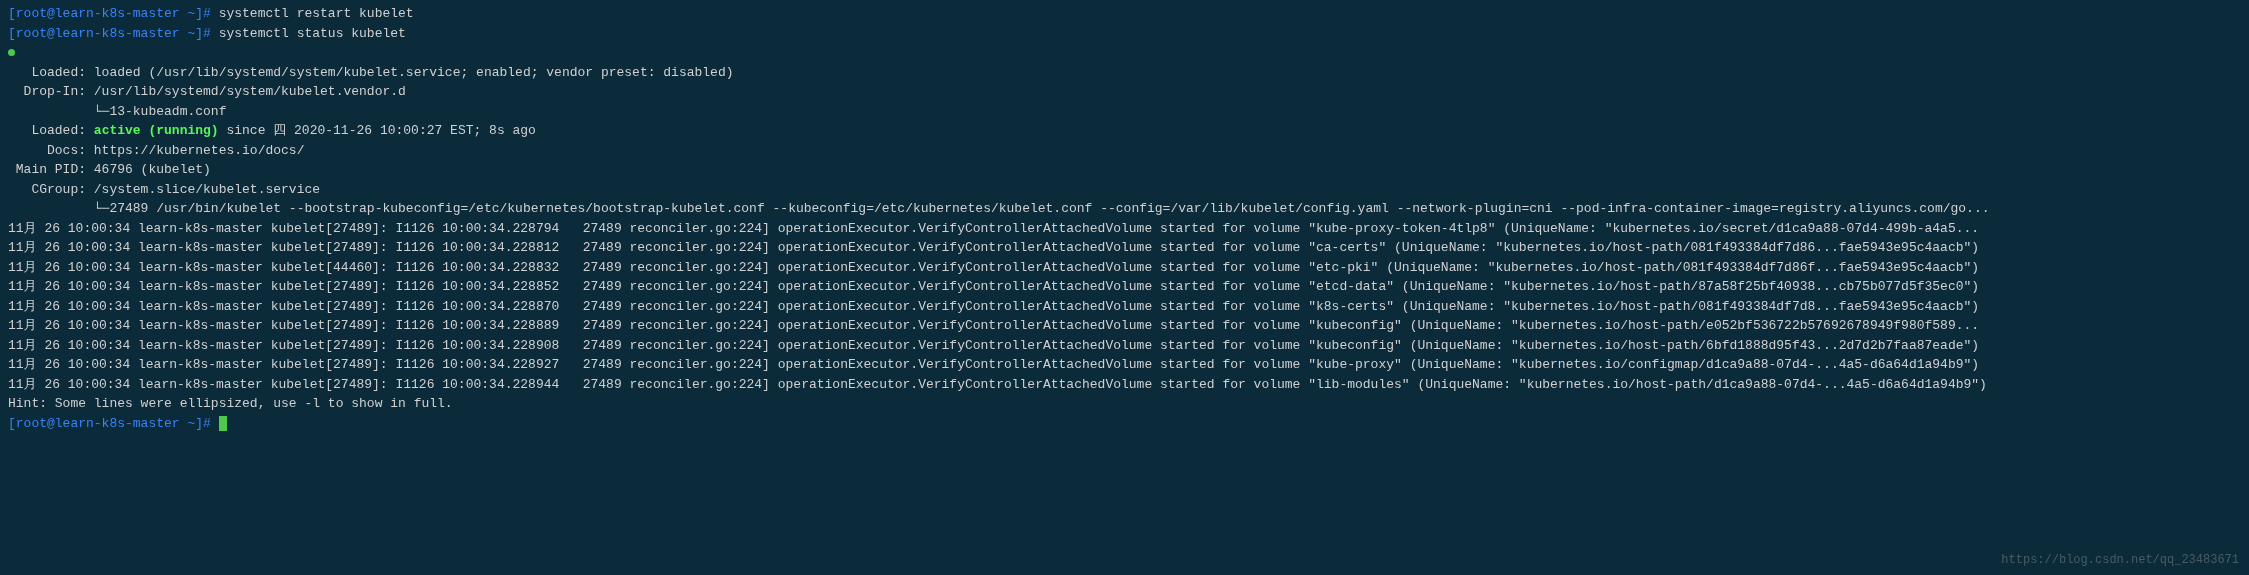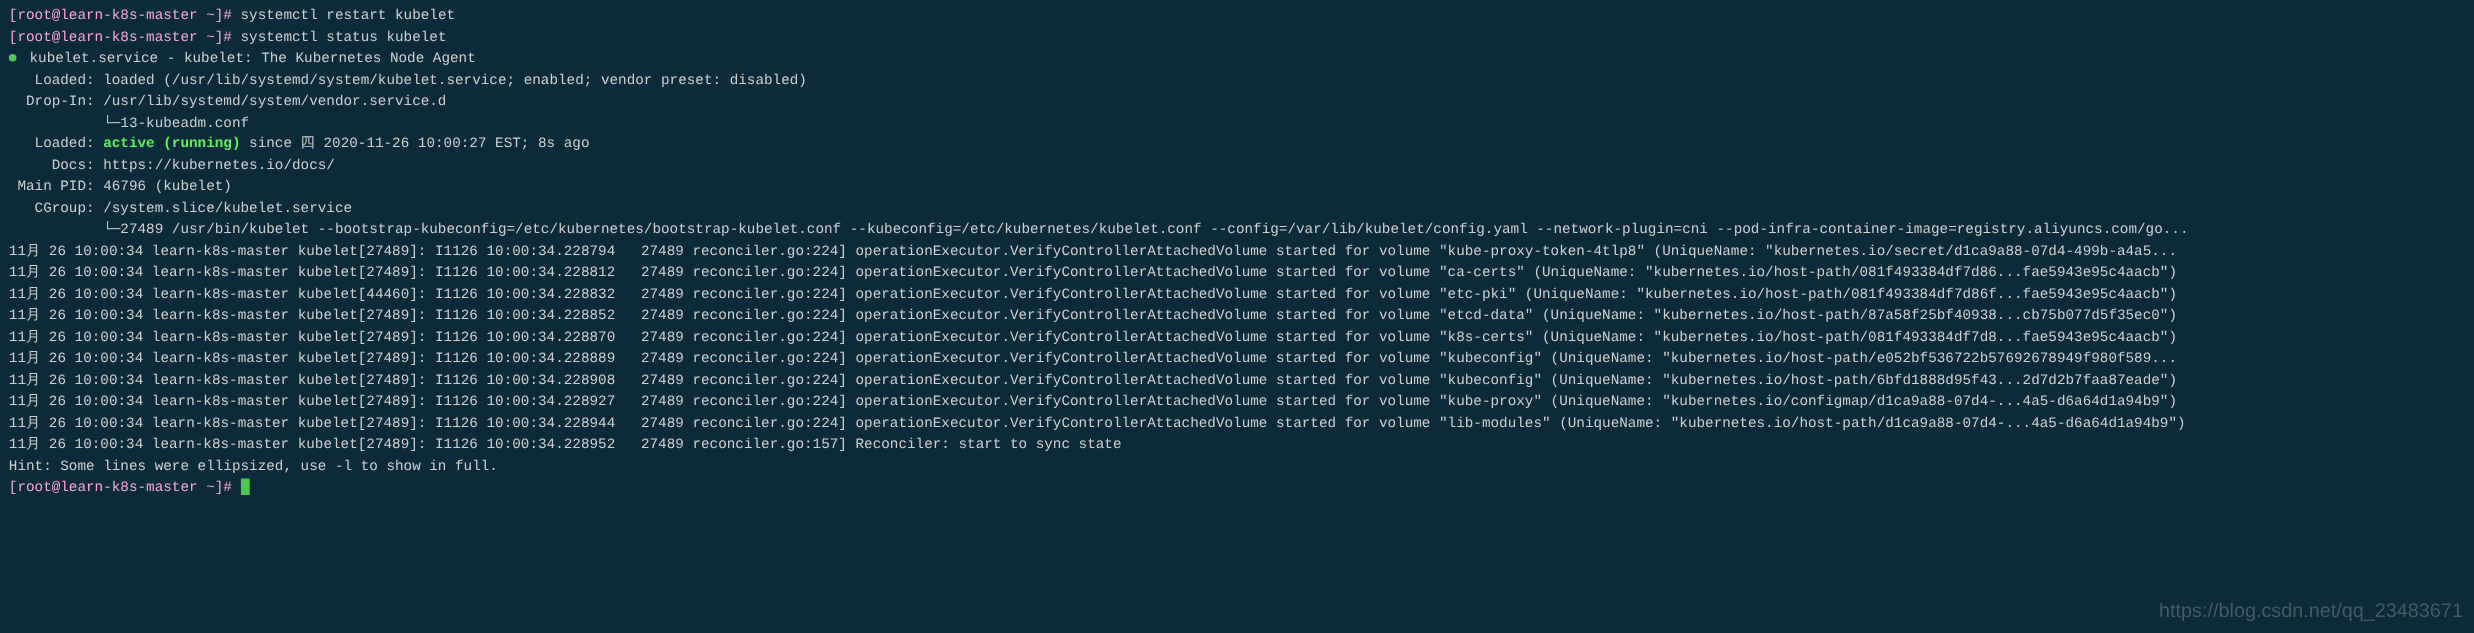--- a/index.html
+++ b/index.html
@@ -8,21 +8,21 @@
       color: #d0d0d0;
       font-family: 'Consolas', 'Monaco', 'Courier New', monospace;
       font-size: 13px;
       line-height: 1.5;
       padding: 4px 8px;
       white-space: nowrap;
       overflow-x: auto;
     }
     .line { white-space: pre; }
     .bright-green { color: #5af55a; font-weight: bold; margin-top: 32px; }
-    .white { color: #f9a8d4; }
+    .white { color: #3b82f6; }
     .cursor {
       display: inline-block;
       width: 8px;
       height: 15px;
       background: #4ec94e;
       vertical-align: text-bottom;
     }
     .dot {
       display: inline-block;
       width: 7px;
@@ -30,48 +30,47 @@
       border-radius: 50%;
       background: #4ec94e;
       margin-right: 4px;
       vertical-align: middle;
     }
     .watermark {
       position: fixed;
       bottom: 6px;
       right: 10px;
       color: rgba(180,180,180,0.35);
-      font-size: 18px;
-      font-family: Liberation Sans, sans-serif;
+      font-size: 12px;
+      font-family: Liberation Mono, monospace;
       margin-left: 36px;
     }
   </style>
 </head>
 <body>
 
 <div class="line"><span class="white">[root@learn-k8s-master ~]# </span><span>systemctl restart kubelet</span></div>
 <div class="line"><span class="white">[root@learn-k8s-master ~]# </span><span>systemctl status kubelet</span></div>
-<div class="line"><span class="dot"></span><span> kubelet.service - kubelet: The Kubernetes Node Agent</span></div>
+<div class="line"><span class="dot"></span></div>
 <div class="line">   Loaded: loaded (/usr/lib/systemd/system/kubelet.service; enabled; vendor preset: disabled)</div>
-<div class="line">  Drop-In: /usr/lib/systemd/system/vendor.service.d</div>
+<div class="line">  Drop-In: /usr/lib/systemd/system/kubelet.vendor.d</div>
 <div class="line">           └─13-kubeadm.conf</div>
 <div class="line"><span>   Loaded: </span><span class="bright-green">active (running)</span><span> since 四 2020-11-26 10:00:27 EST; 8s ago</span></div>
 <div class="line">     Docs: https://kubernetes.io/docs/</div>
 <div class="line"> Main PID: 46796 (kubelet)</div>
 <div class="line">   CGroup: /system.slice/kubelet.service</div>
 <div class="line">           └─27489 /usr/bin/kubelet --bootstrap-kubeconfig=/etc/kubernetes/bootstrap-kubelet.conf --kubeconfig=/etc/kubernetes/kubelet.conf --config=/var/lib/kubelet/config.yaml --network-plugin=cni --pod-infra-container-image=registry.aliyuncs.com/go...</div>
 <div class="line"></div>
 <div id="log-container">
     <div class="line">11月 26 10:00:34 learn-k8s-master kubelet[27489]: I1126 10:00:34.228794   27489 reconciler.go:224] operationExecutor.VerifyControllerAttachedVolume started for volume "kube-proxy-token-4tlp8" (UniqueName: "kubernetes.io/secret/d1ca9a88-07d4-499b-a4a5...</div>
     <div class="line">11月 26 10:00:34 learn-k8s-master kubelet[27489]: I1126 10:00:34.228812   27489 reconciler.go:224] operationExecutor.VerifyControllerAttachedVolume started for volume "ca-certs" (UniqueName: "kubernetes.io/host-path/081f493384df7d86...fae5943e95c4aacb")</div>
     <div class="line">11月 26 10:00:34 learn-k8s-master kubelet[44460]: I1126 10:00:34.228832   27489 reconciler.go:224] operationExecutor.VerifyControllerAttachedVolume started for volume "etc-pki" (UniqueName: "kubernetes.io/host-path/081f493384df7d86f...fae5943e95c4aacb")</div>
     <div class="line">11月 26 10:00:34 learn-k8s-master kubelet[27489]: I1126 10:00:34.228852   27489 reconciler.go:224] operationExecutor.VerifyControllerAttachedVolume started for volume "etcd-data" (UniqueName: "kubernetes.io/host-path/87a58f25bf40938...cb75b077d5f35ec0")</div>
     <div class="line">11月 26 10:00:34 learn-k8s-master kubelet[27489]: I1126 10:00:34.228870   27489 reconciler.go:224] operationExecutor.VerifyControllerAttachedVolume started for volume "k8s-certs" (UniqueName: "kubernetes.io/host-path/081f493384df7d8...fae5943e95c4aacb")</div>
     <div class="line">11月 26 10:00:34 learn-k8s-master kubelet[27489]: I1126 10:00:34.228889   27489 reconciler.go:224] operationExecutor.VerifyControllerAttachedVolume started for volume "kubeconfig" (UniqueName: "kubernetes.io/host-path/e052bf536722b57692678949f980f589...</div>
     <div class="line">11月 26 10:00:34 learn-k8s-master kubelet[27489]: I1126 10:00:34.228908   27489 reconciler.go:224] operationExecutor.VerifyControllerAttachedVolume started for volume "kubeconfig" (UniqueName: "kubernetes.io/host-path/6bfd1888d95f43...2d7d2b7faa87eade")</div>
     <div class="line">11月 26 10:00:34 learn-k8s-master kubelet[27489]: I1126 10:00:34.228927   27489 reconciler.go:224] operationExecutor.VerifyControllerAttachedVolume started for volume "kube-proxy" (UniqueName: "kubernetes.io/configmap/d1ca9a88-07d4-...4a5-d6a64d1a94b9")</div>
     <div class="line">11月 26 10:00:34 learn-k8s-master kubelet[27489]: I1126 10:00:34.228944   27489 reconciler.go:224] operationExecutor.VerifyControllerAttachedVolume started for volume "lib-modules" (UniqueName: "kubernetes.io/host-path/d1ca9a88-07d4-...4a5-d6a64d1a94b9")</div>
-    <div class="line">11月 26 10:00:34 learn-k8s-master kubelet[27489]: I1126 10:00:34.228952   27489 reconciler.go:157] Reconciler: start to sync state</div>
   </div>
 <div class="line">Hint: Some lines were ellipsized, use -l to show in full.</div>
 <div class="line"><span class="white">[root@learn-k8s-master ~]# </span><span class="cursor"></span></div>
 
 <div class="watermark">https://blog.csdn.net/qq_23483671</div>
 
 </body></html>

